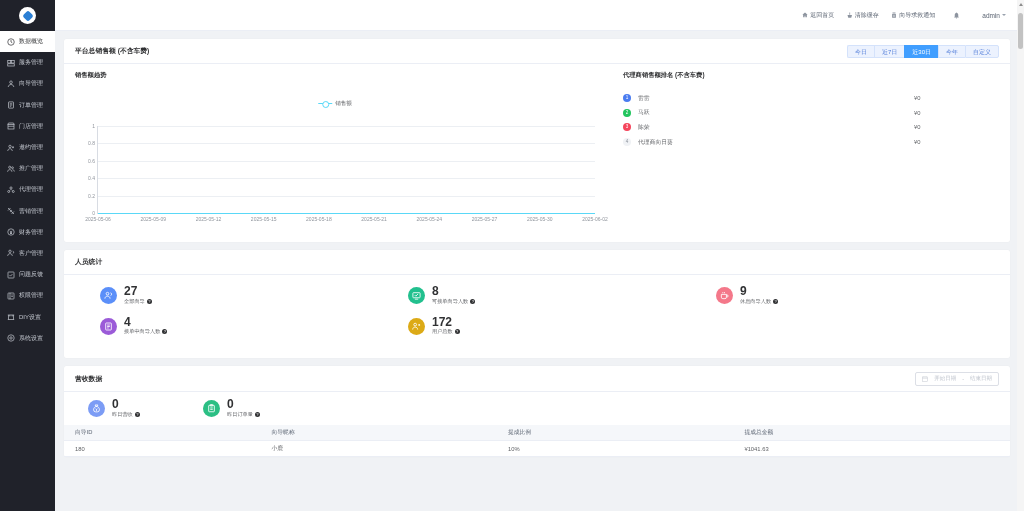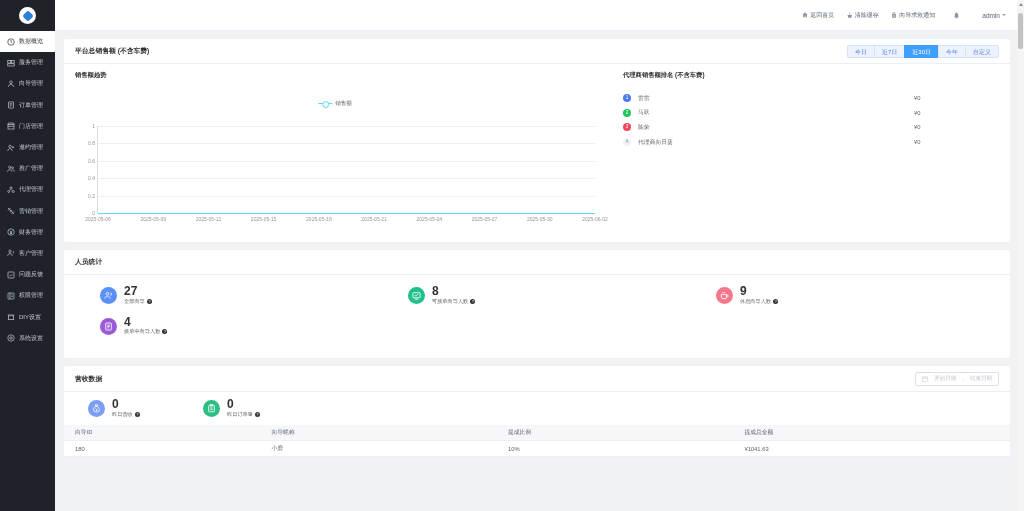--- a/index.html
+++ b/index.html
@@ -544,20 +544,36 @@
                 </svg>
               </div>
               <div>
                 <div class="stat-num">4</div>
                 <div class="stat-lbl">
                   <span>接单中向导人数</span>
                   <span class="qmark">?</span>
                 </div>
               </div>
             </div>
+            <div class="stat">
+              <div class="stat-ico" style="background: rgb(220, 170, 22);">
+                <svg viewBox="0 0 16 16" fill="none" stroke="#fff" stroke-width="1.5">
+                  <circle cx="5.6" cy="4.6" r="2.4"></circle>
+                  <path d="M1.2 13.4c0-2.6 2-4.4 4.4-4.4s4.4 1.8 4.4 4.4"></path>
+                  <path d="M11.2 5.2h3.2M12.8 3.6v3.2"></path>
+                </svg>
+              </div>
+              <div>
+                <div class="stat-num">172</div>
+                <div class="stat-lbl">
+                  <span>用户总数</span>
+                  <span class="qmark">?</span>
+                </div>
+              </div>
+            </div>
           </div>
       </div>
 
       <div class="card">
         <div class="rev-head">
           <div class="card-title">营收数据</div>
           <div class="daterange">
             <span>
               <svg viewBox="0 0 16 16" fill="none" stroke="#c6cad2" stroke-width="1.4">
                   <rect x="1.5" y="2.5" width="13" height="12"></rect>

